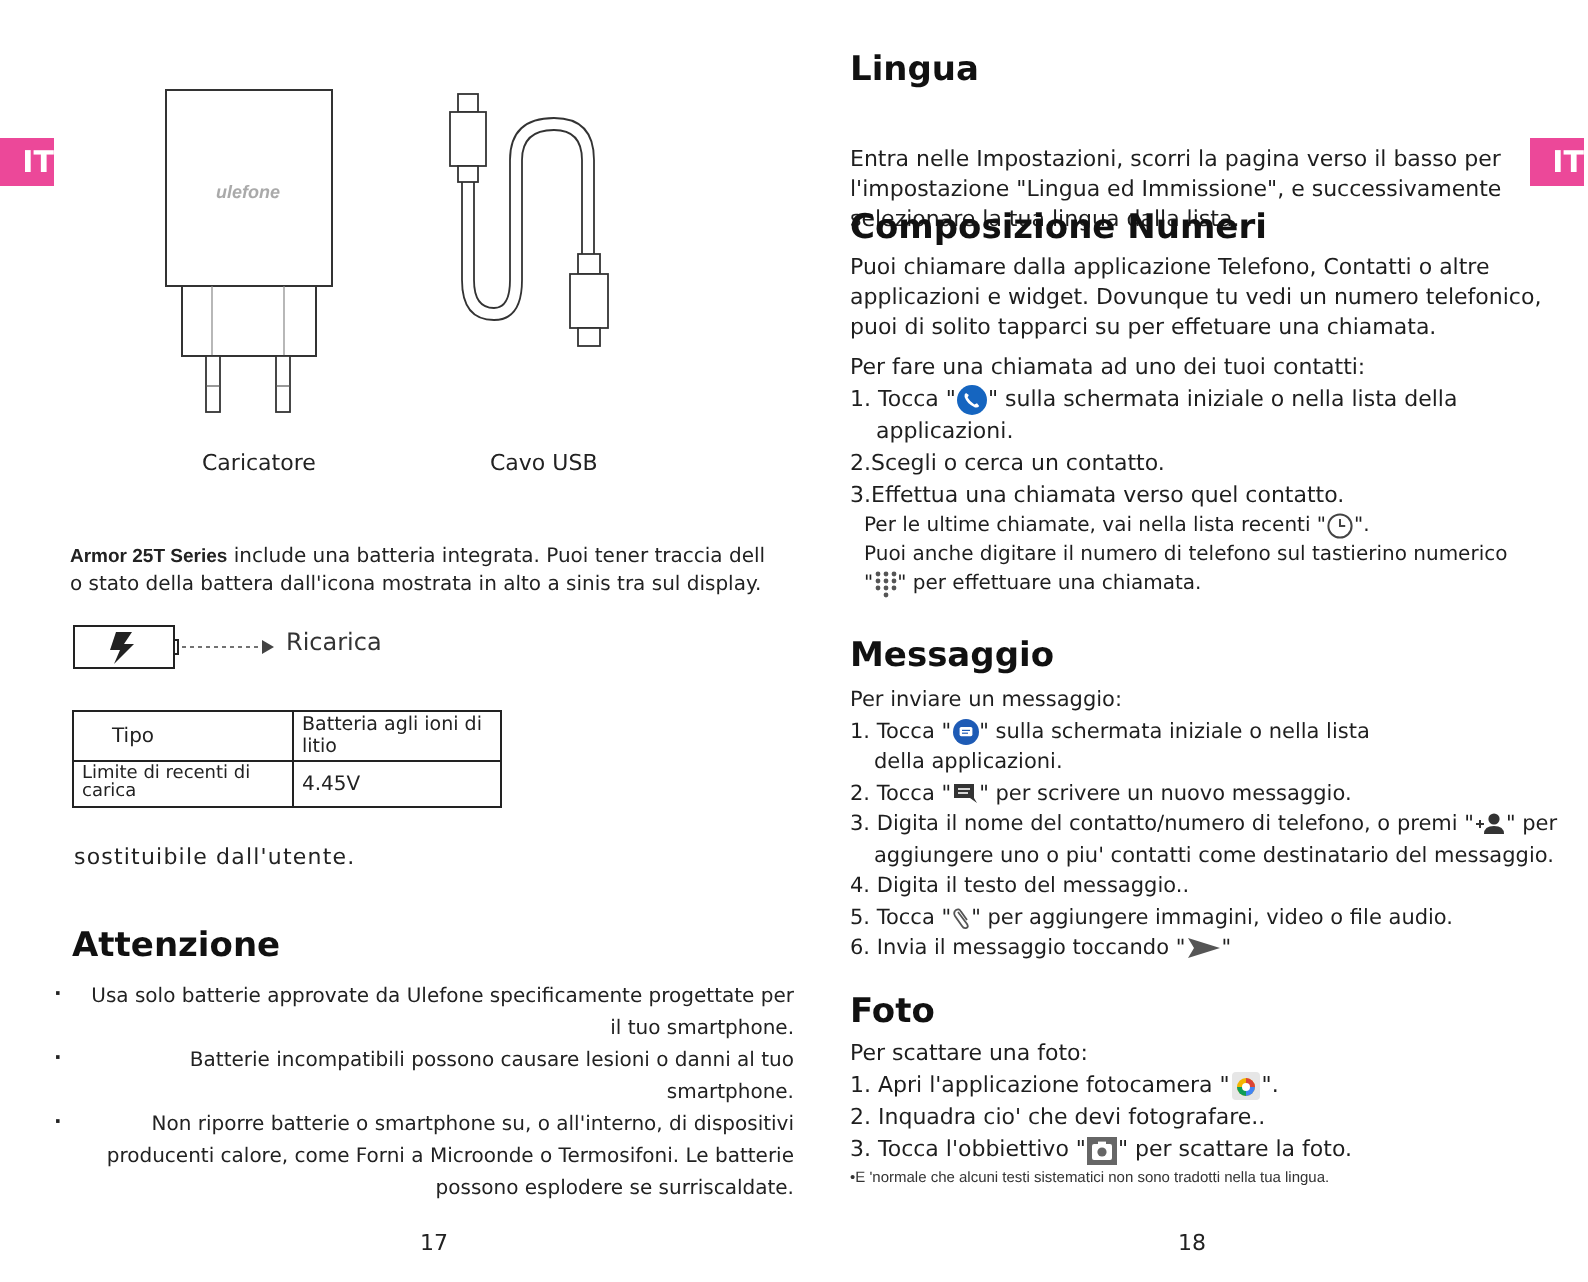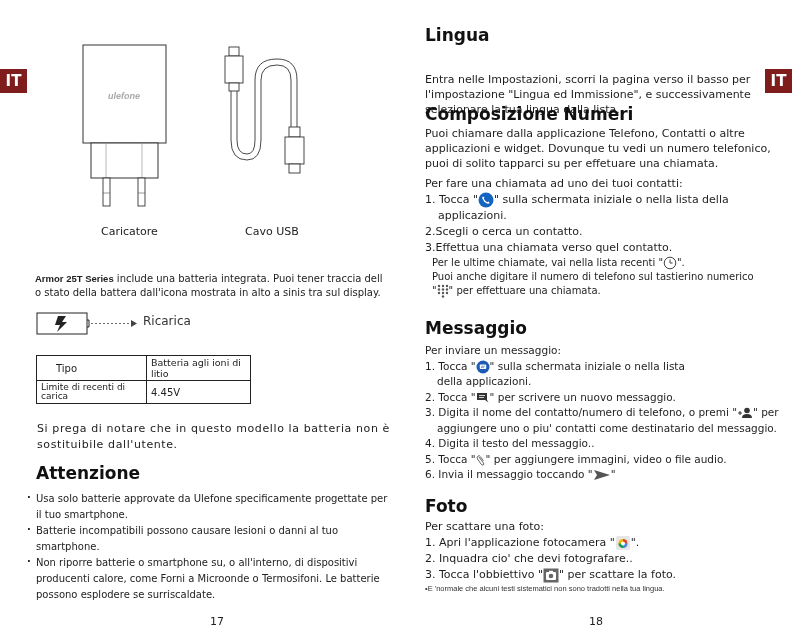--- a/index.html
+++ b/index.html
@@ -1,30 +1,30 @@
 <!DOCTYPE html>
 <html><head>
 <meta charset="utf-8">
 <style>
   html, body { margin:0; padding:0; background:#ffffff; }
   body { width:794px; height:641px; position:relative; overflow:hidden;
          font-family:"DejaVu Sans", sans-serif; color:#1a1a1a; }
   .abs { position:absolute; }
-  .lang-tab { position:absolute; background:#7f1d1d; color:#fff; font-weight:bold;
-              font-size:15px; text-align:center; line-height:24px; width:27px; height:24px; }
+  .lang-tab { position:absolute; background:#ec4899; color:#fff; font-weight:bold;
+              font-size:15px; text-align:right; line-height:24px; width:27px; height:24px; }
   .caption { position:absolute; font-size:11px; color:#222; }
   .para { position:absolute; font-size:10px; line-height:14px; color:#222; }
   .para b { font-family:"Liberation Sans", sans-serif; font-weight:bold; font-size:9.5px; }
   .heading { position:absolute; font-weight:bold; color:#111; }
   .h-lg { font-size:17px; }
   .body-r { font-size:11px; line-height:15px; color:#1e1e1e; }
   .small-r { font-size:10px; line-height:14px; color:#1e1e1e; }
   .spec { position:absolute; border-collapse:collapse; font-size:9.5px; color:#222; }
   .spec td { border:1px solid #222; padding:1px 4px; vertical-align:middle; }
-  .bullet-list { position:absolute; margin:0; padding:0; list-style:none; font-size:10px; line-height:16px; color:#222; }
+  .bullet-list { position:absolute; margin:0; padding:0; list-style:none; font-size:10px; line-height:16px; color:#222;text-align:right; }
   .bullet-list li { position:relative; padding-left:9px; }
   .bullet-list li::before { content:"·"; position:absolute; left:0; top:-1px; font-weight:bold; }
   .steps div { white-space:nowrap; }
   .icon-inline { display:inline-block; vertical-align:middle; }
   .pagenum { position:absolute; font-size:11px; color:#222; }
   .note { position:absolute; font-family:"Liberation Sans", sans-serif; font-size:7.5px; color:#333; }
 </style>
 </head>
 <body>
 
@@ -77,21 +77,20 @@
     <td>Batteria agli ioni di litio</td>
   </tr>
   <tr>
     <td style="height:20px;font-size:9px;line-height:9px;">Limite di recenti di carica</td>
     <td style="font-size:10px;">4.45V</td>
   </tr>
 </tbody>
   </table>
 
 <div class="abs" style="left:37px;top:421px;font-size:11px;line-height:16px;letter-spacing:0.6px;color:#222;">
-  <div>Si prega di notare che in questo modello la batteria non è</div>
   <div>sostituibile dall'utente.</div>
 </div>
 
 <div class="heading h-lg" style="left:36px;top:463px;">Attenzione</div>
 <ul class="bullet-list" style="left:27px;top:491px;width:370px;">
   <li>
       <div>Usa solo batterie approvate da Ulefone specificamente progettate per</div>
       <div>il tuo smartphone.</div>
     </li>
   <li>

